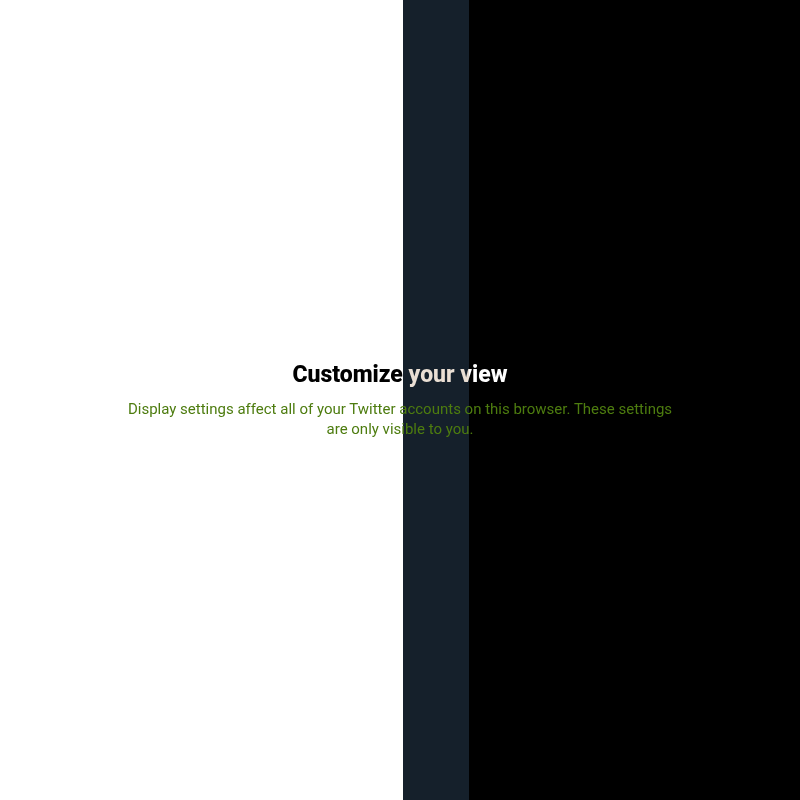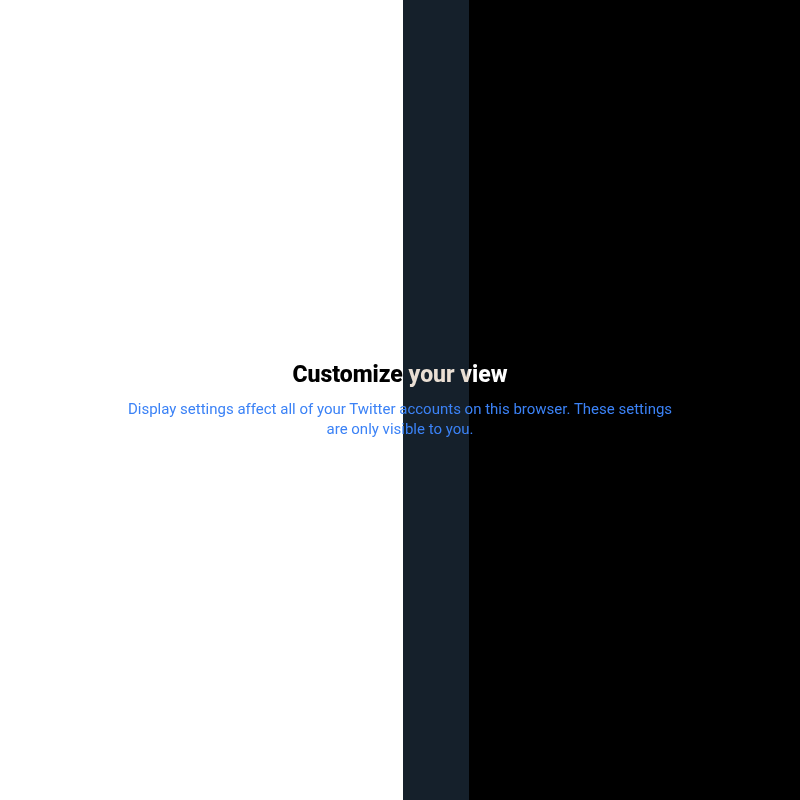--- a/index.html
+++ b/index.html
@@ -56,21 +56,21 @@
       text-align: center;
       mix-blend-mode: difference;
       color: #ffffff;
       line-height: 28px;
       margin-bottom: 10px;
     }
     .subtitle {
       font-size: 15px;
       font-weight: 400;
       text-align: center;
-      color: #3b82f6;
+      color: #4d7c0f;
       line-height: 20px;
       max-width: 560px;
     }
   </style>
 </head>
 <body>
 
 <div class="bg-white"></div>
 <div class="bg-dim"></div>
 <div class="bg-black"></div>

